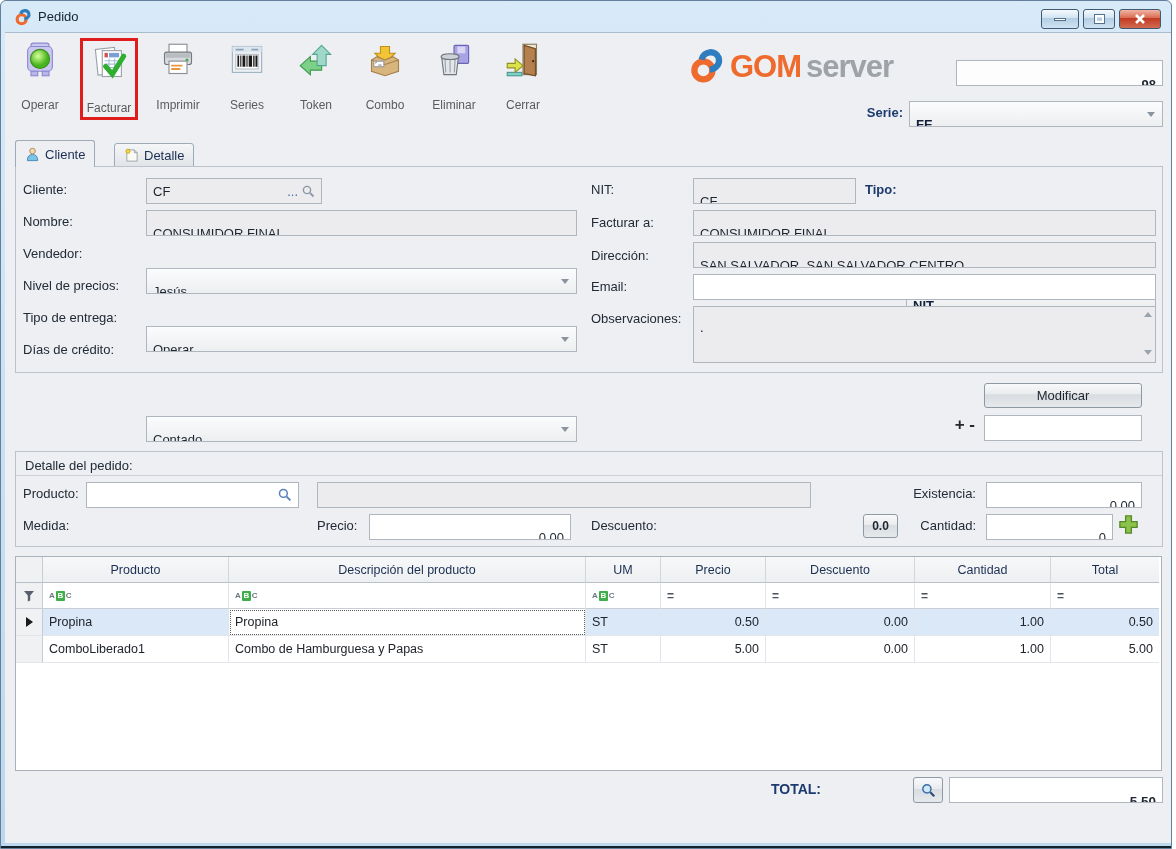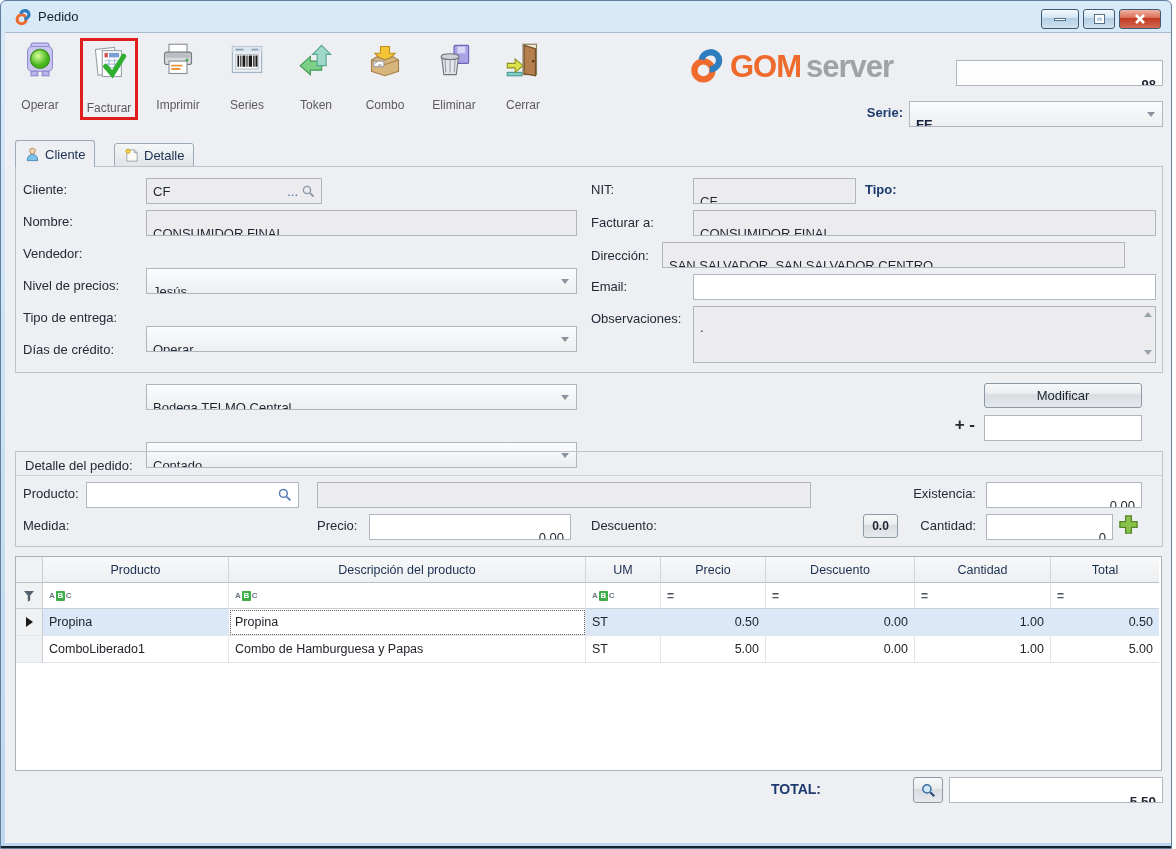--- a/index.html
+++ b/index.html
@@ -212,32 +212,31 @@
         <line x1="8" y1="8" x2="11.5" y2="11.5" stroke="#8a97a8" stroke-width="1.8"></line>
       </svg>
   </div>
   <div class="abs lbl" style="left:22px;top:209px">Nombre:</div>
   <div class="abs fld ro" style="left:145px;top:209px;width:431px;height:23px">CONSUMIDOR FINAL</div>
   <div class="abs lbl" style="left:22px;top:241px">Vendedor:</div>
   <div class="abs fld dd" style="left:145px;top:241px;width:431px;height:23px">Jesús</div>
   <div class="abs lbl" style="left:22px;top:273px">Nivel de precios:</div>
   <div class="abs fld dd" style="left:145px;top:273px;width:431px;height:23px">Operar</div>
   <div class="abs lbl" style="left:22px;top:305px">Tipo de entrega:</div>
-  <div class="abs fld dd" style="left:145px;top:305px;width:431px;height:23px">Bodega TELMO Central</div>
   <div class="abs lbl" style="left:22px;top:337px">Días de crédito:</div>
   <div class="abs fld dd" style="left:145px;top:337px;width:431px;height:23px">Contado</div>
 
   <div class="abs lbl" style="left:590px;top:177px">NIT:</div>
   <div class="abs fld ro" style="left:692px;top:177px;width:163px;height:23px">CF</div>
   <div class="abs blbl" style="left:864px;top:177px">Tipo:</div>
   <div class="abs fld dd bold" style="left:905px;top:177px;width:250px;height:23px;color:#12203a">NIT</div>
   <div class="abs lbl" style="left:590px;top:210px">Facturar a:</div>
   <div class="abs fld ro" style="left:692px;top:209px;width:463px;height:23px">CONSUMIDOR FINAL</div>
   <div class="abs lbl" style="left:590px;top:243px">Dirección:</div>
-  <div class="abs fld ro" style="left:661px;top:241px;width:463px;height:23px">SAN SALVADOR, SAN SALVADOR CENTRO</div>
+  <div class="abs fld ro" style="left:692px;top:241px;width:463px;height:23px">SAN SALVADOR, SAN SALVADOR CENTRO</div>
   <div class="abs lbl" style="left:590px;top:274px">Email:</div>
   <div class="abs fld" style="left:692px;top:273px;width:463px;height:23px"></div>
   <div class="abs lbl" style="left:590px;top:306px">Observaciones:</div>
   <div class="abs fld ro" style="left:692px;top:305px;width:463px;height:57px;line-height:18px">.</div>
   <span class="abs scrollarrow" style="left:1143px;top:311px;border-bottom:5px solid #9aa2ac"></span>
   <span class="abs scrollarrow" style="left:1143px;top:349px;border-top:5px solid #9aa2ac"></span>
 
   <div class="abs btn" style="left:983px;top:382px;width:158px;height:25px">Modificar</div>
   <div class="abs" style="left:912px;top:414px;width:62px;text-align:right;font-size:17px;font-weight:bold;color:#24292e">+ -</div>
   <div class="abs fld" style="left:983px;top:414px;width:158px;height:25px"></div>

